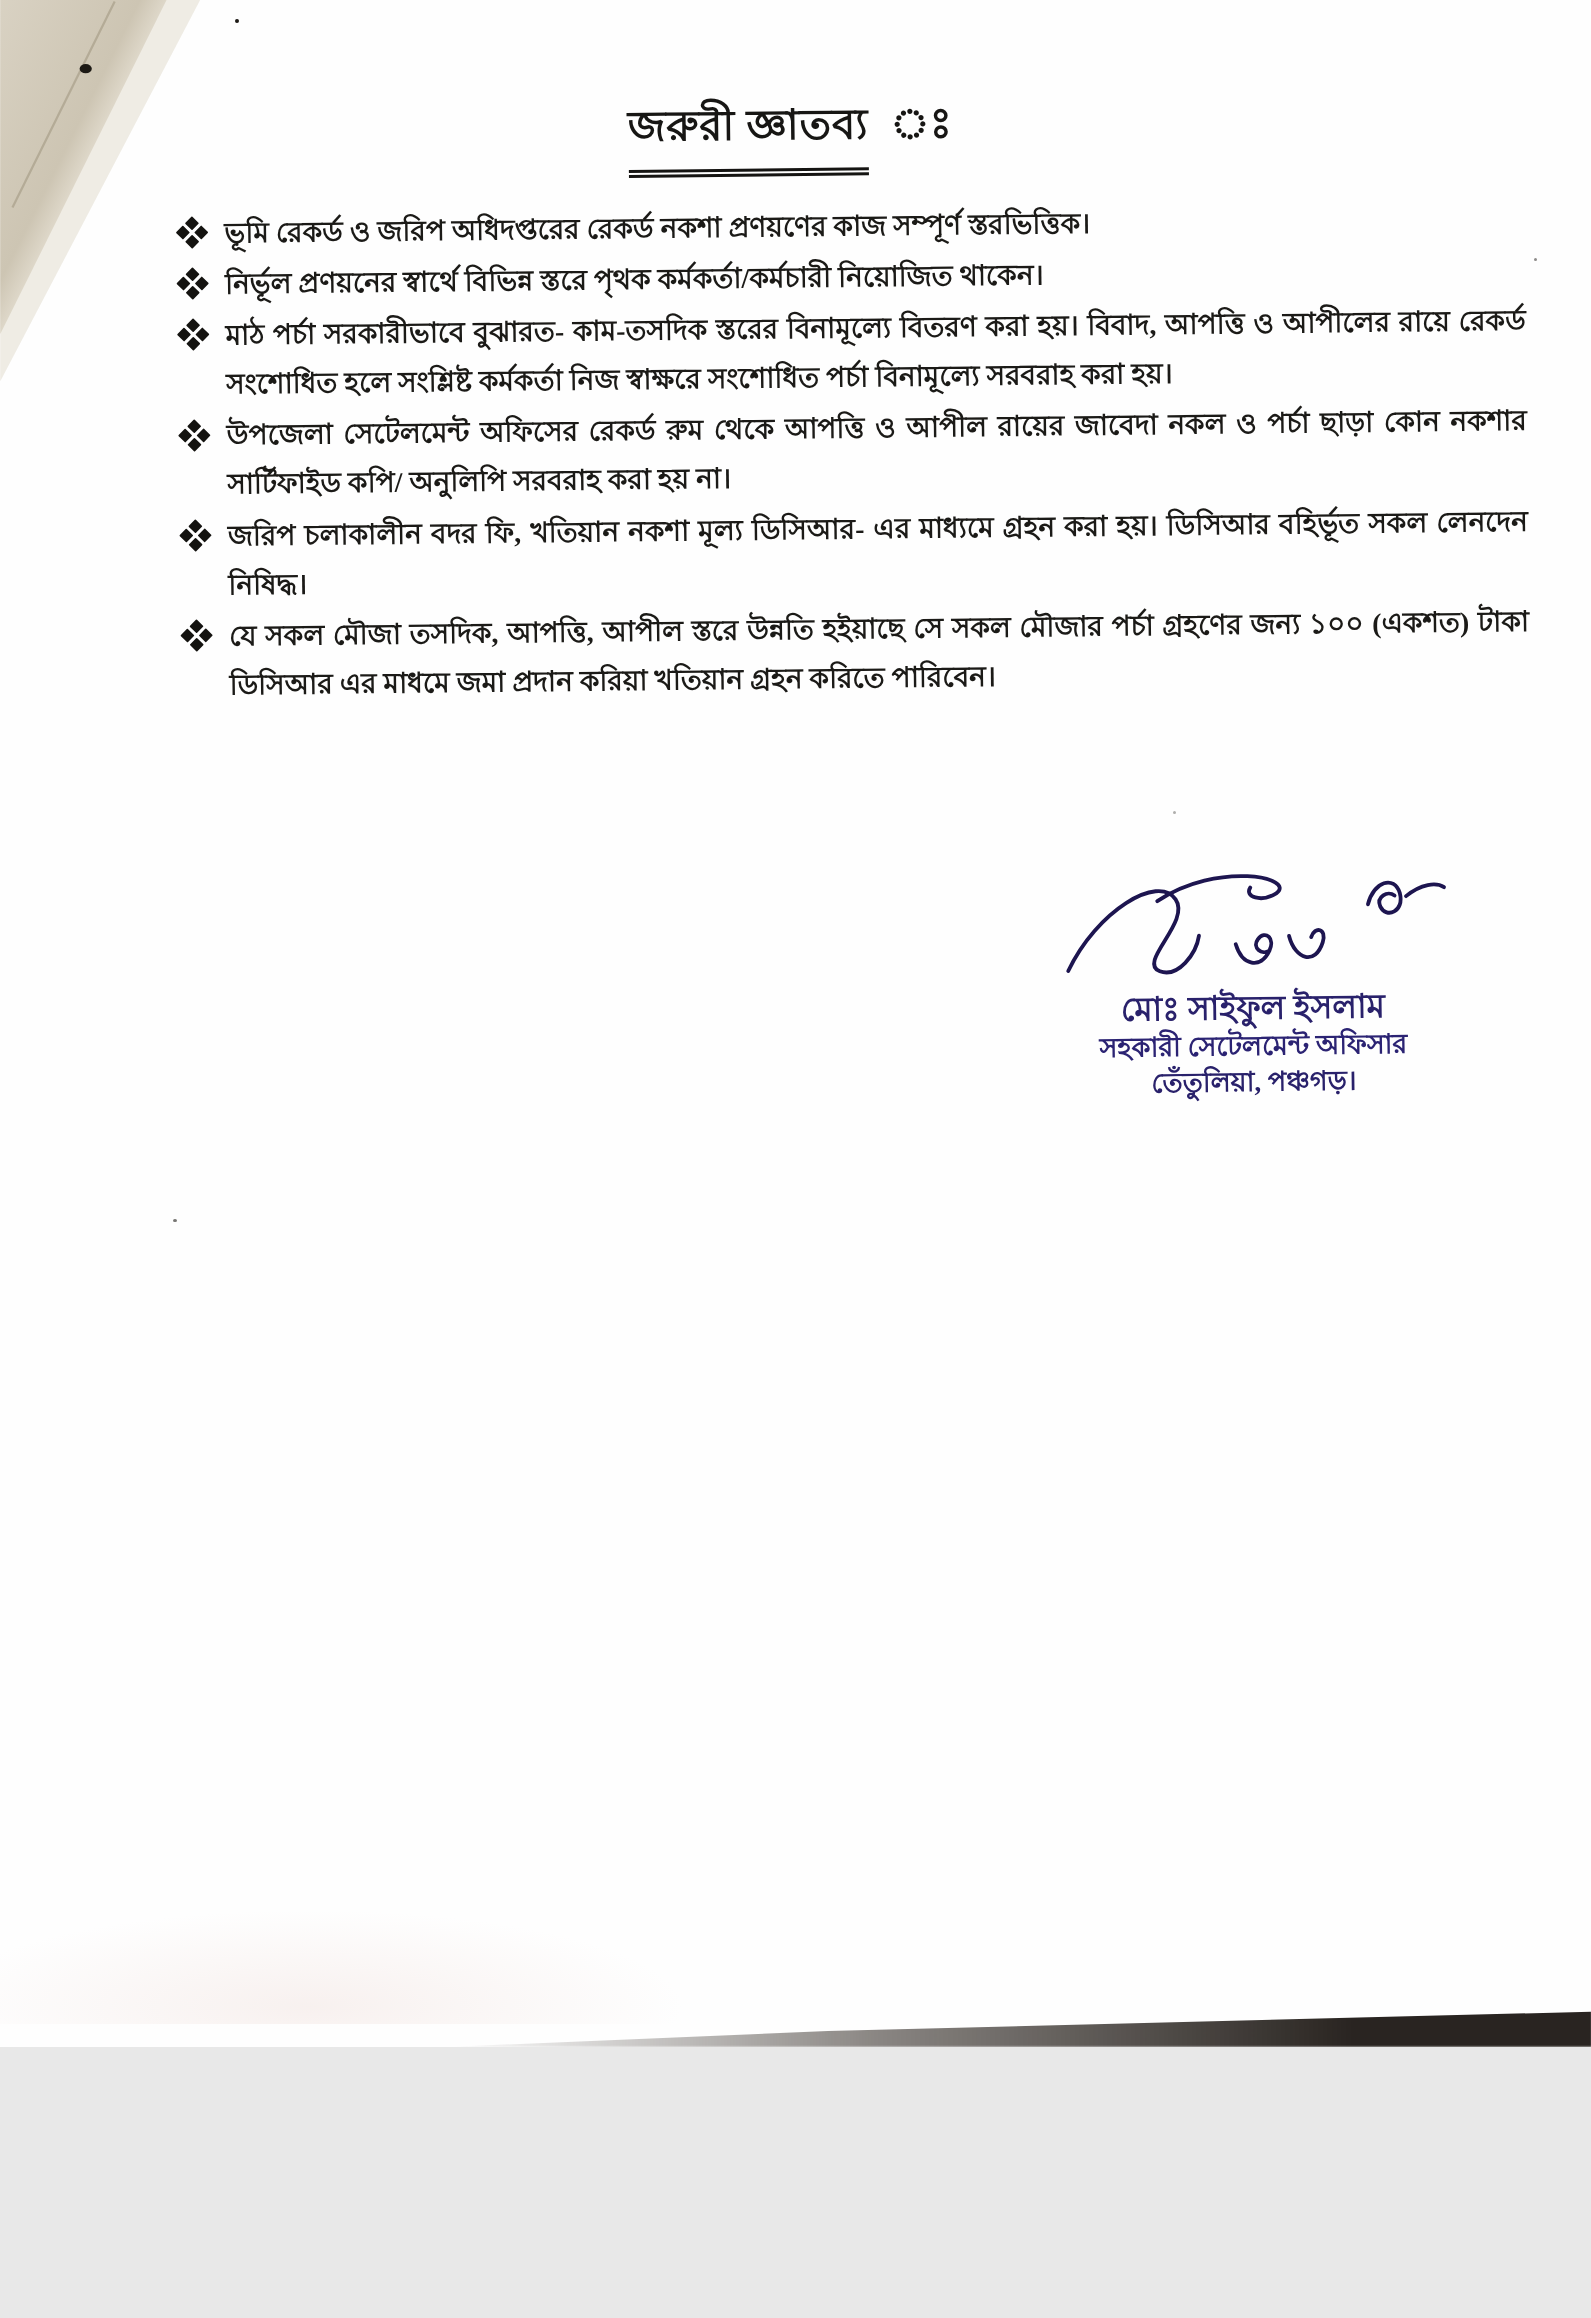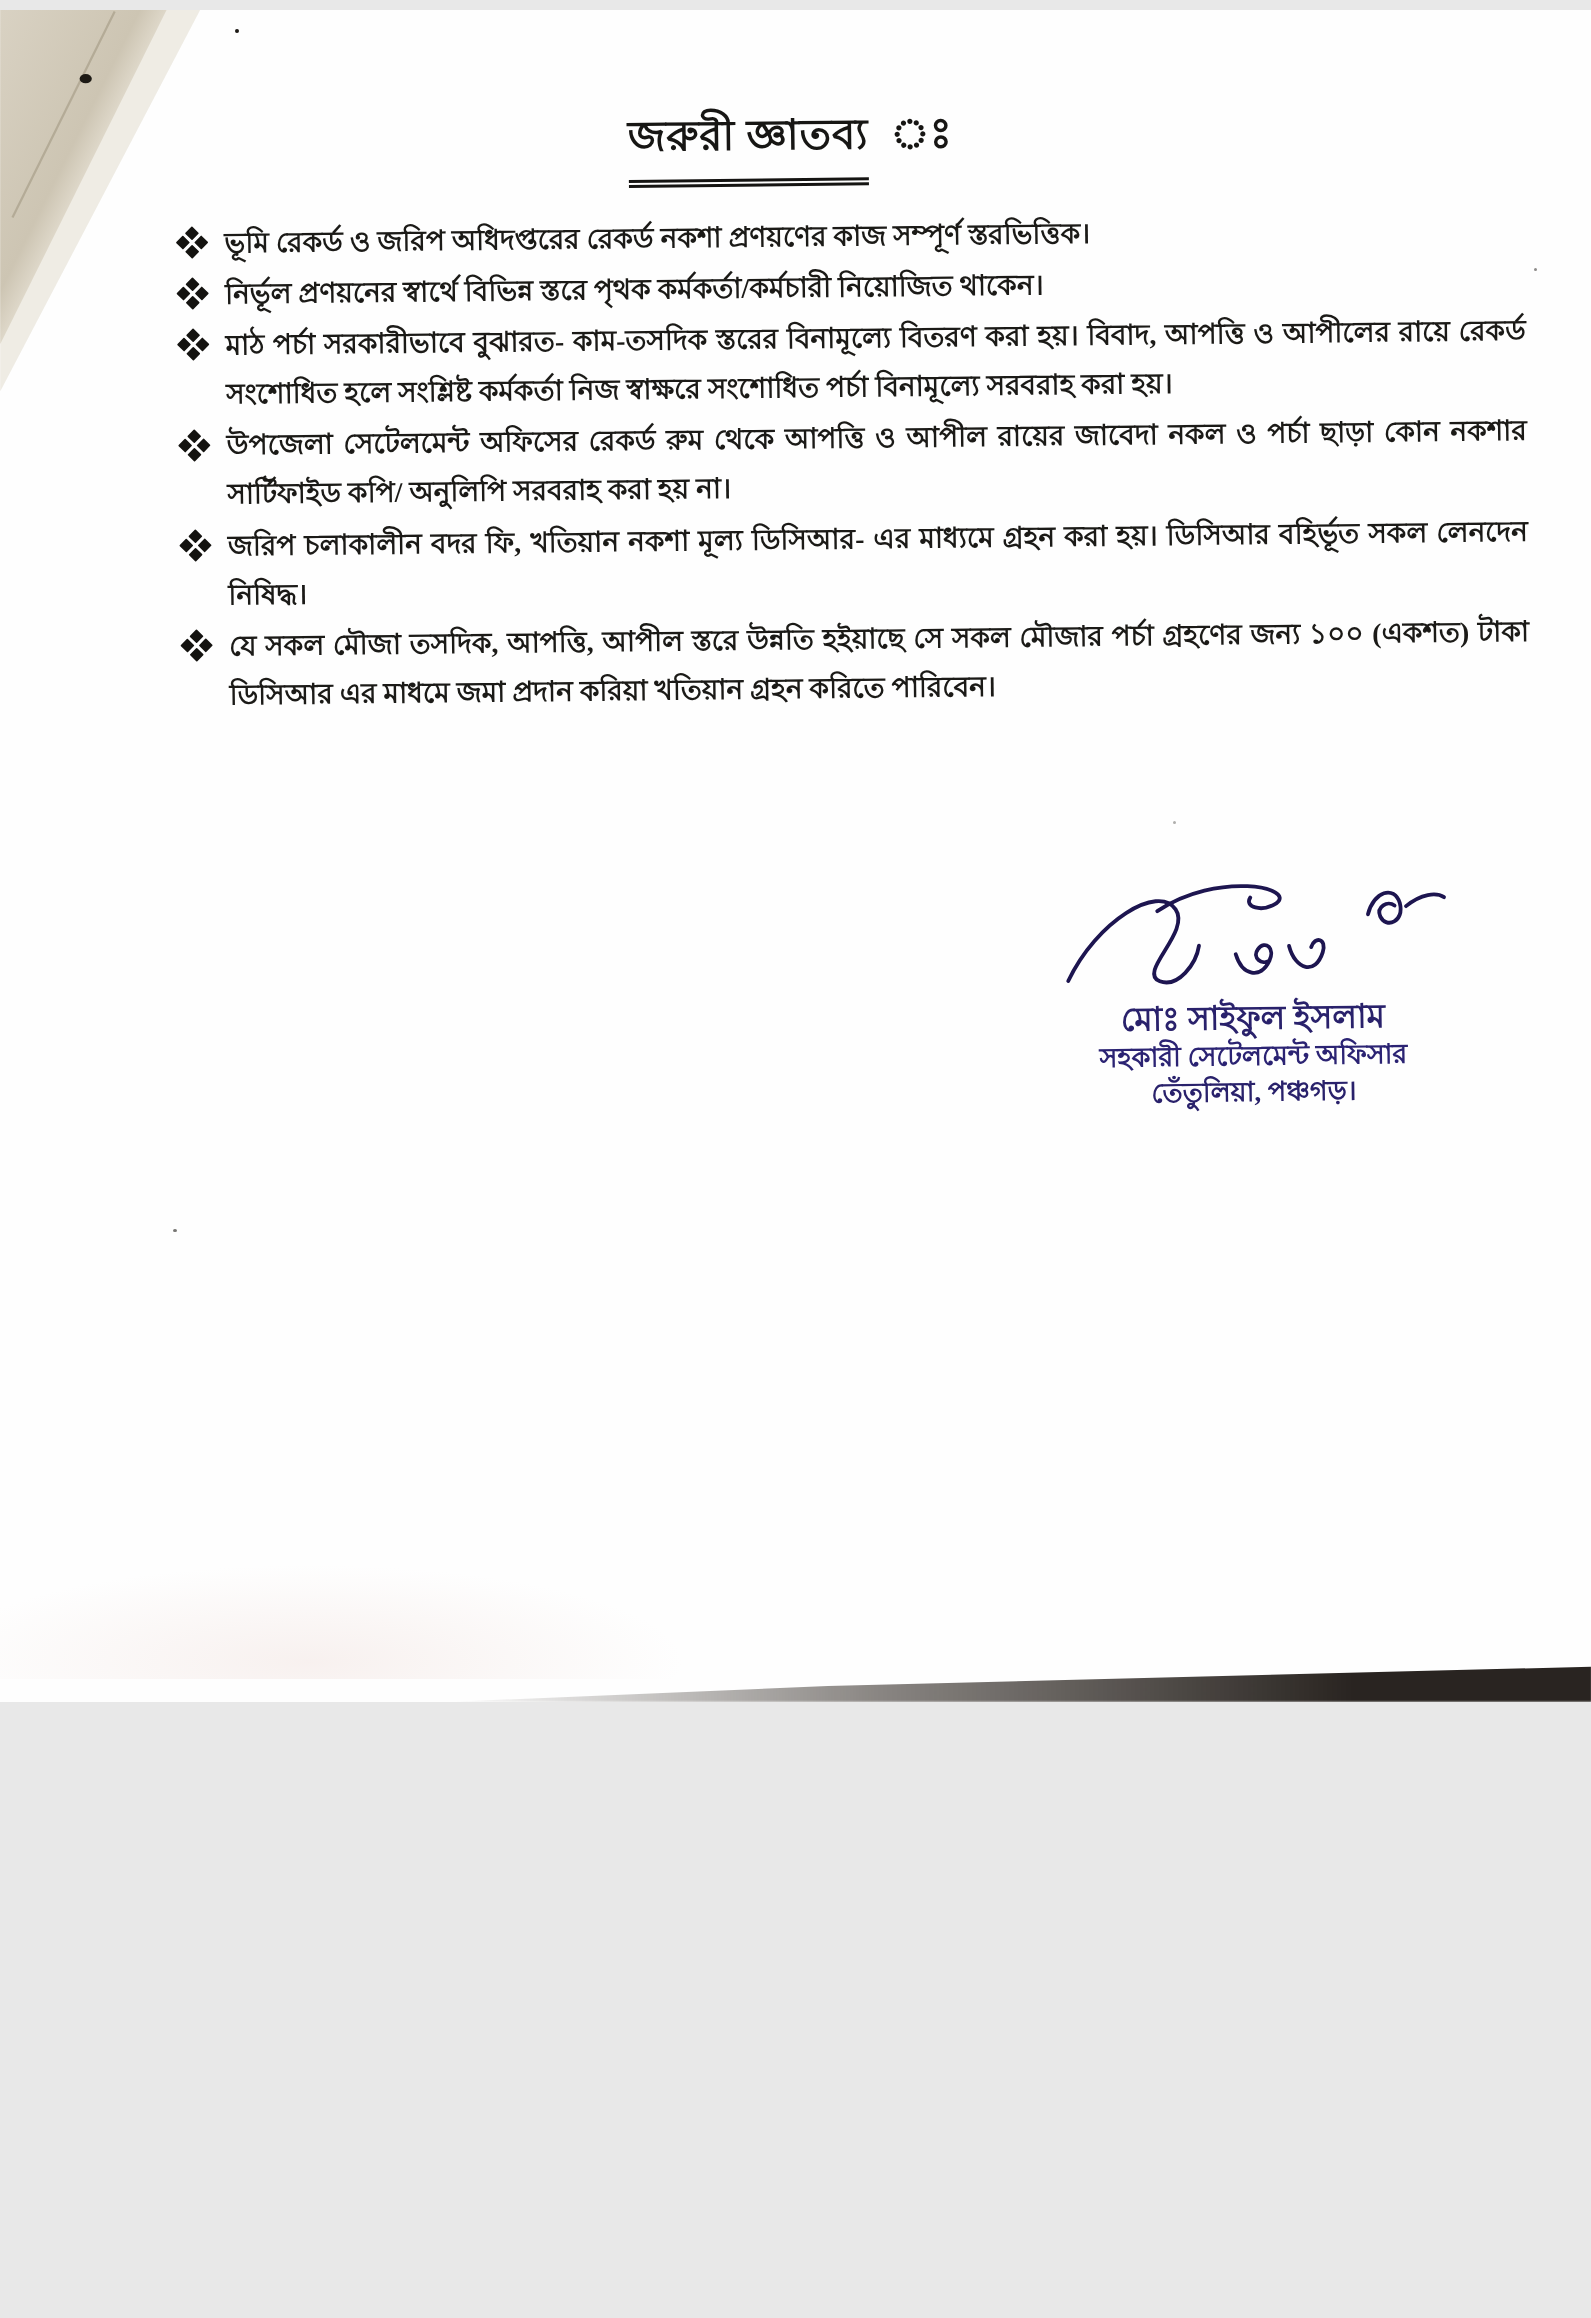--- a/index.html
+++ b/index.html
@@ -1,22 +1,21 @@
 <!DOCTYPE html>
 <html style="font-size:12.2px"><head>
 <meta charset="utf-8">
 <style>
   html,body{margin:0;padding:0;background:#e8e8e8;}
   .page{
     position:relative;
-    width:1592px;height:1692px;
+    width:1592px;height:2047px;
     background:#fefefe;
     overflow:hidden;
     font-family:"Liberation Serif","DejaVu Serif",serif;
-    margin-top:10px;
   }
   
   .fold-corner{position:absolute;top:0;left:0;z-index:3;pointer-events:none;}
   .speck{position:absolute;background:#1d1a15;border-radius:50%;z-index:4;}
   .bottom-band{
     position:absolute;left:0;right:0;bottom:0;height:57px;z-index:3;
     background:linear-gradient(to right, rgba(42,35,29,0) 28%, rgba(42,35,29,0.55) 55%, rgba(30,25,21,0.95) 85%);
     clip-path:polygon(28% 100%, 52% 72%, 100% 38%, 100% 100%);
     filter:blur(1.1px);
   }

